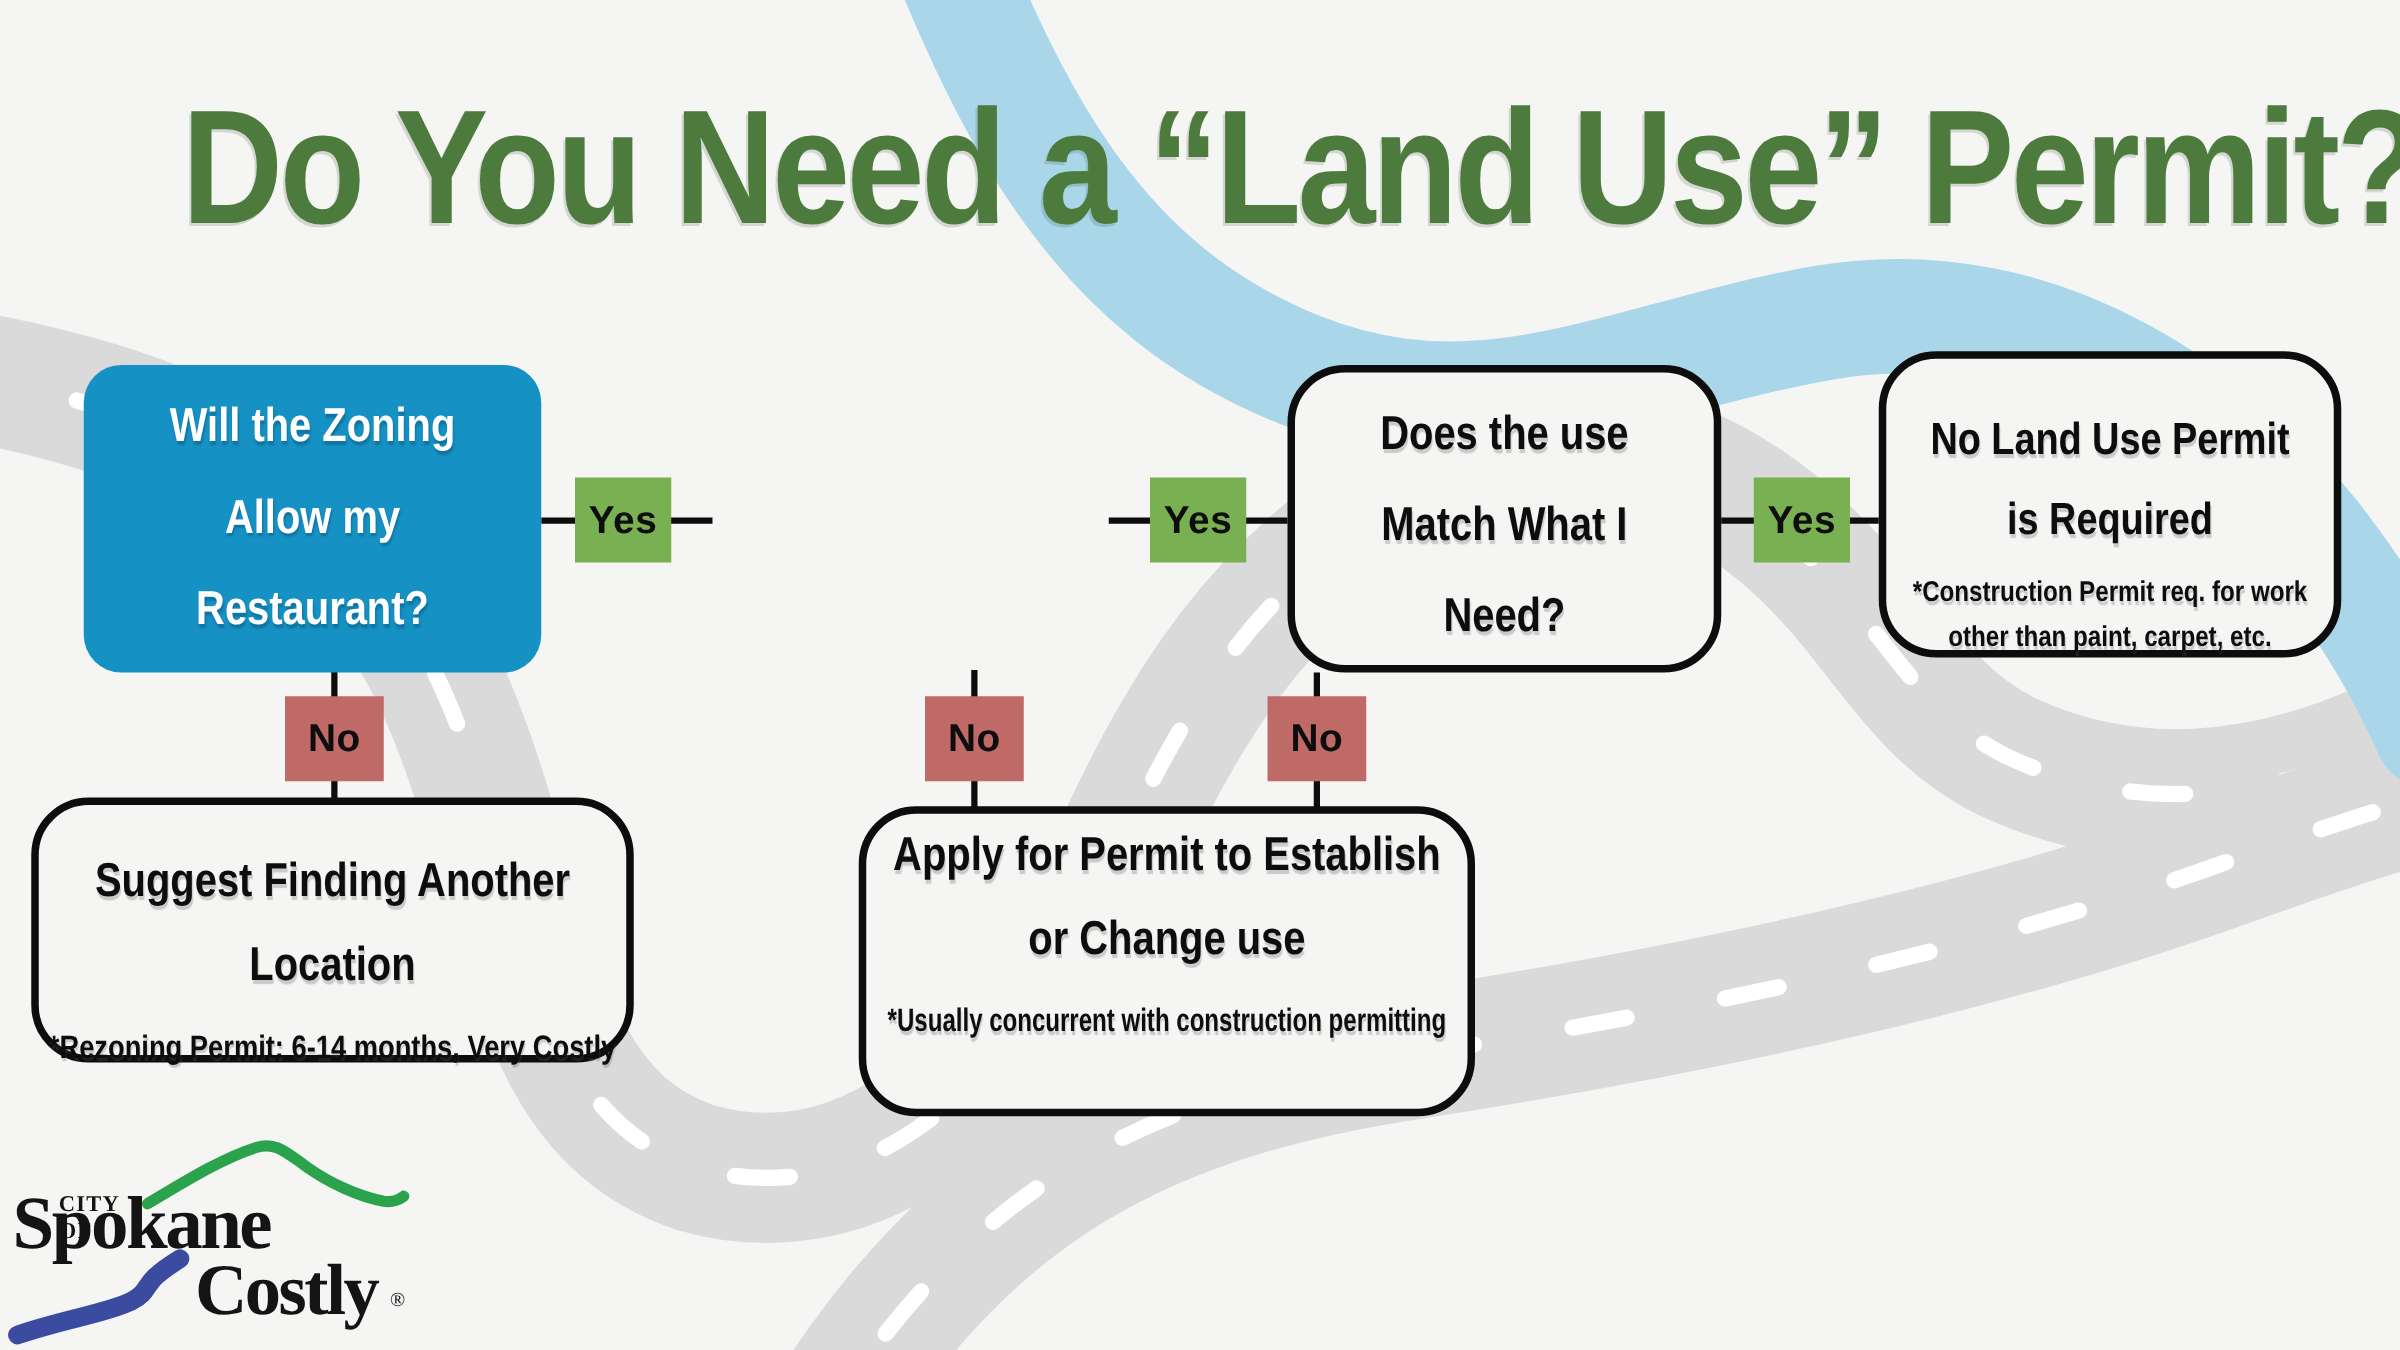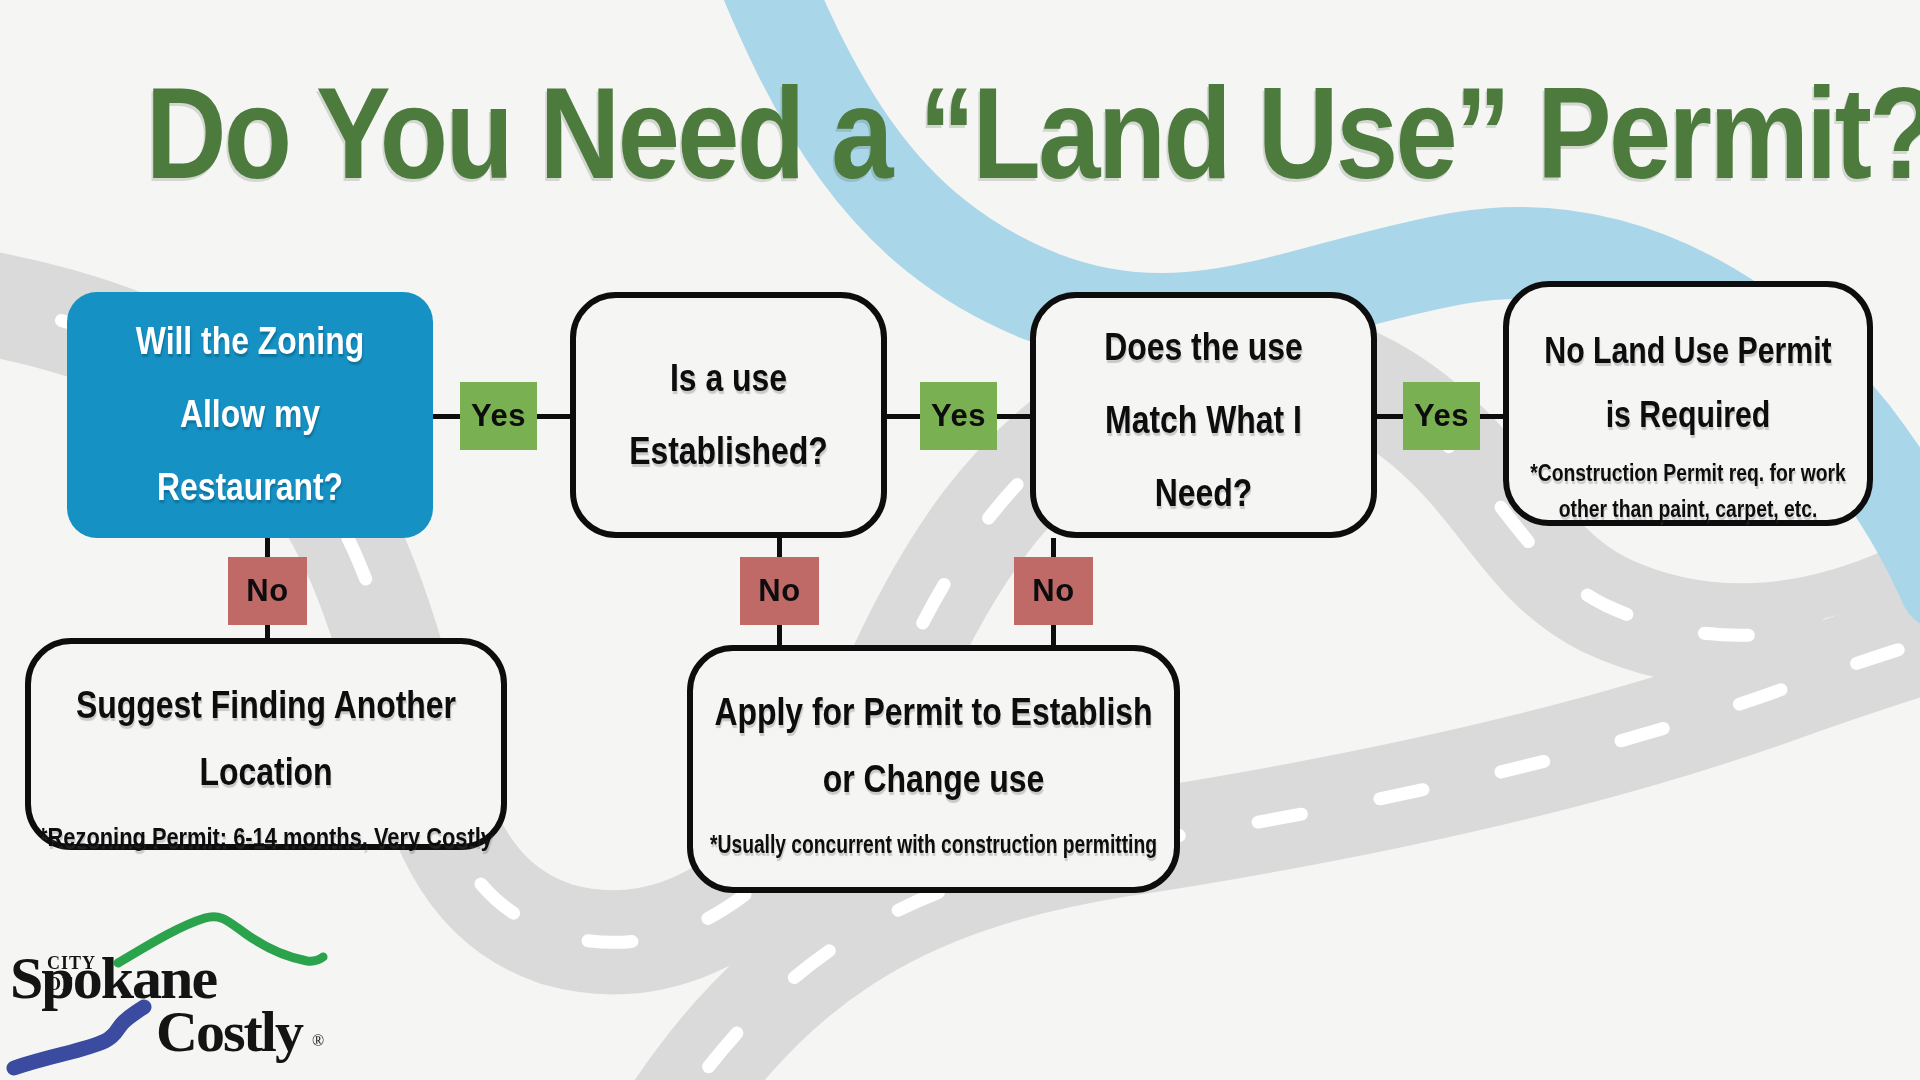--- a/index.html
+++ b/index.html
@@ -75,24 +75,20 @@
   <div class="vline" style="left:265px; top:536px; height:112px;"></div>
   <div class="vline" style="left:777px; top:536px; height:112px;"></div>
   <div class="vline" style="left:1051px; top:538px; height:110px;"></div>
 
   <div class="node node-blue" style="left:67px; top:292px; width:366px; height:246px; border-radius:30px; padding-top:13px;">
     <div class="line main-line">Will the Zoning</div>
     <div class="line main-line">Allow my</div>
     <div class="line main-line">Restaurant?</div>
   </div>
 
-  <div class="node" style="left:570px; top:292px; width:317px; height:246px; padding-top:44px;">
-    <div class="line main-line">Is a use</div>
-    <div class="line main-line">Established?</div>
-  </div>
 
   <div class="node" style="left:1030px; top:292px; width:347px; height:246px; padding-top:13px;">
     <div class="line main-line">Does the use</div>
     <div class="line main-line">Match What I</div>
     <div class="line main-line">Need?</div>
   </div>
 
   <div class="node" style="left:1503px; top:281px; width:370px; height:245px; padding-top:32px;">
     <div class="line main-line" style="font-size:36px; height:64px;">No Land Use Permit</div>
     <div class="line main-line" style="font-size:36px; height:64px;">is Required</div>
@@ -118,21 +114,21 @@
   <div class="tag tag-no" style="left:1014px;">
     <span>No</span>
   </div>
 
   <div class="node" style="left:25px; top:638px; width:482px; height:212px; padding-top:28px;">
     <div class="line main-line" style="height:67px;">Suggest Finding Another</div>
     <div class="line main-line" style="height:67px;">Location</div>
     <div class="line note-line" style="margin-top:12px;">*Rezoning Permit: 6-14 months, Very Costly</div>
   </div>
 
-  <div class="node" style="left:687px; top:645px; width:493px; height:248px; padding-top:28px;">
+  <div class="node" style="left:687px; top:645px; width:493px; height:248px; ">
     <div class="line main-line" style="height:67px;">Apply for Permit to Establish</div>
     <div class="line main-line" style="height:67px;">or Change use</div>
     <div class="line note-line" style="margin-top:12px; transform:scaleX(0.74);">*Usually concurrent with construction permitting</div>
   </div>
 
   <div class="logo">
     <span class="logo-spokane">Spokane</span>
     <span class="logo-cityof">CITY OF</span>
     <span class="logo-valley">Costly</span>
     <span class="logo-reg">®</span>

